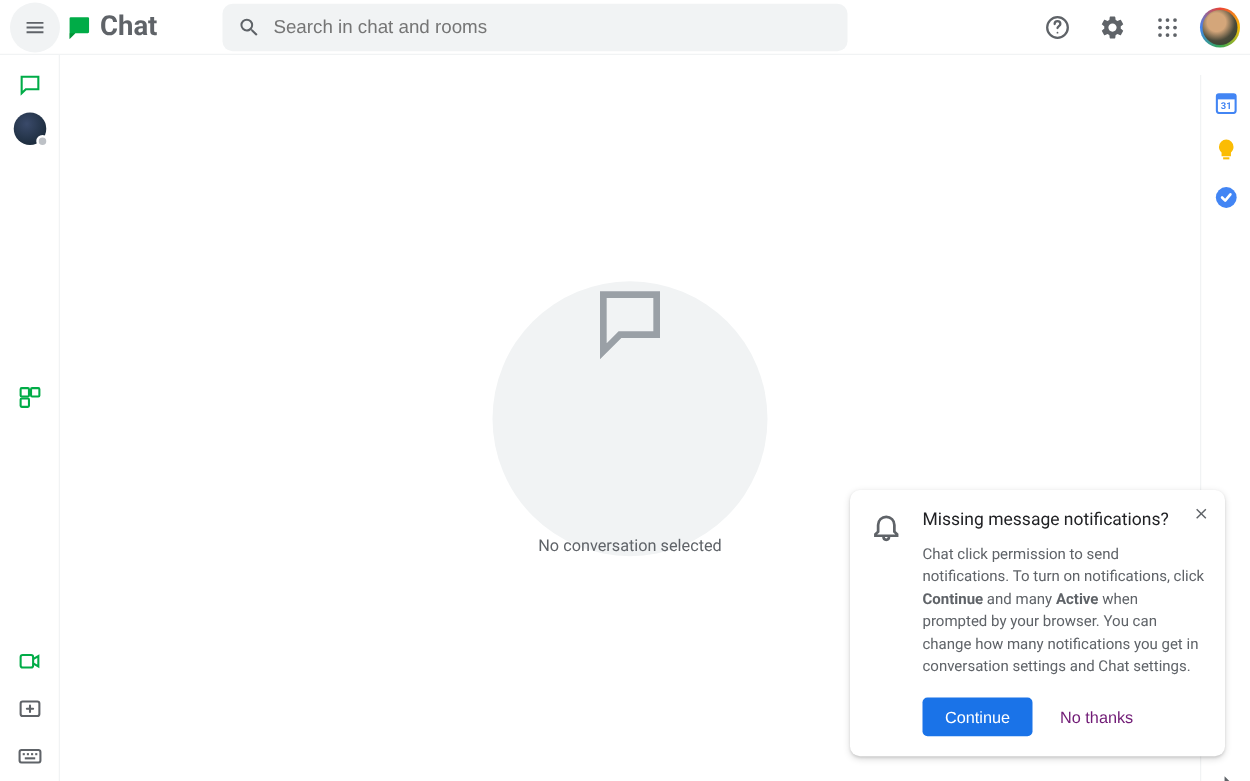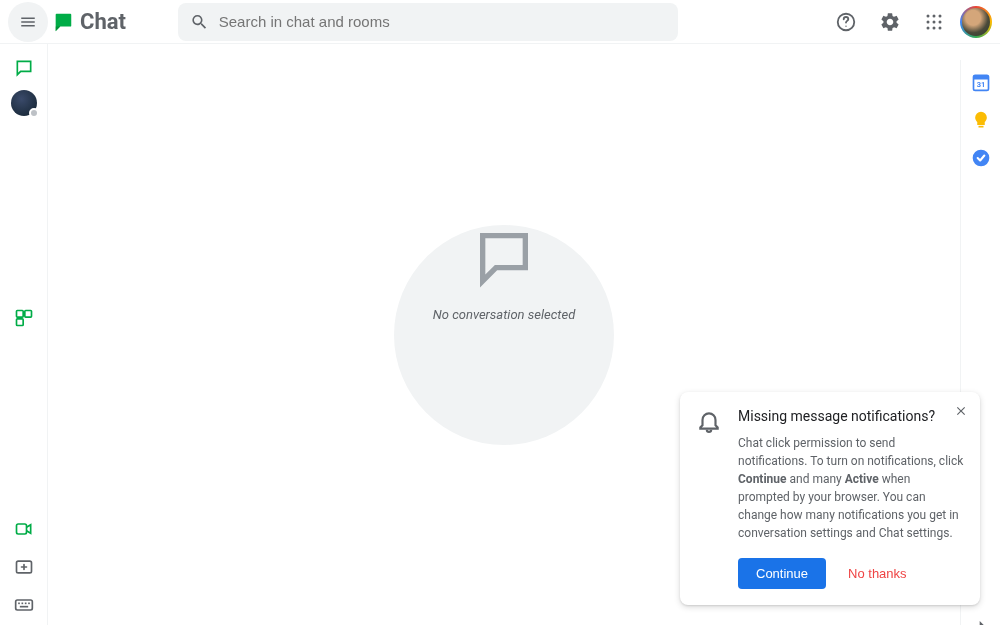--- a/index.html
+++ b/index.html
@@ -28,31 +28,31 @@
   .rail-spacer { flex: 1; }
   .rail-middle { position: absolute; top: 256px; }
   
   
   .right-rail { position: absolute; right: 0; top: 60px; width: 40px; height: calc(625px - 44px); border-left: 1px solid #f1f3f4; display: flex; flex-direction: column; align-items: center; padding-top: 12px; gap: 18px; }
   .right-rail-icon { width: 20px; height: 20px; cursor: pointer; }
   .right-expand { position: absolute; bottom: 8px; cursor: pointer; color: #5f6368; }
   
   
   .main { position: absolute; left: 48px; top: 44px; right: 40px; bottom: 0; display: flex; align-items: center; justify-content: center; }
-  .empty-circle { width: 220px; height: 220px; border-radius: 50%; background: #f1f3f4; display: flex; flex-direction: column; align-items: center; justify-content: flex-start; gap: 18px; font-style: italic; }
+  .empty-circle { width: 220px; height: 220px; border-radius: 50%; background: #f1f3f4; display: flex; flex-direction: column; align-items: center; justify-content: space-between; gap: 18px; }
   .empty-text { font-size: 13px; color: #5f6368; }
   
   
   .notif { position: absolute; bottom: 20px; right: 20px; width: 300px; background: #fff; border-radius: 8px; box-shadow: 0 2px 6px rgba(0,0,0,0.15), 0 1px 2px rgba(0,0,0,0.1); padding: 16px; display: flex; gap: 16px; }
   .notif-body { flex: 1; }
   .notif-title { font-size: 14px; font-weight: 400; color: #202124; margin-bottom: 10px; }
   .notif-text { font-size: 12px; color: #5f6368; line-height: 1.5; margin-bottom: 16px; }
   .notif-actions { display: flex; gap: 8px; align-items: center; }
   .btn-primary { background: #1a73e8; color: #fff; border: none; padding: 8px 18px; border-radius: 4px; font-size: 13px; font-weight: 500; cursor: pointer; }
-  .btn-flat { background: transparent; color: #ef4444; border: none; padding: 8px 14px; font-size: 13px; font-weight: 500; cursor: pointer; text-align: right; }
+  .btn-flat { background: transparent; color: #701a75; border: none; padding: 8px 14px; font-size: 13px; font-weight: 500; cursor: pointer; text-align: right; }
   .notif-close { position: absolute; top: 12px; right: 12px; cursor: pointer; color: #5f6368; }
   
   svg { display: block; }
 </style>
 </head>
 <body>
 
 <div class="header">
   <div class="menu-btn">
     <svg width="18" height="18" viewBox="0 0 24 24" fill="#5f6368">

